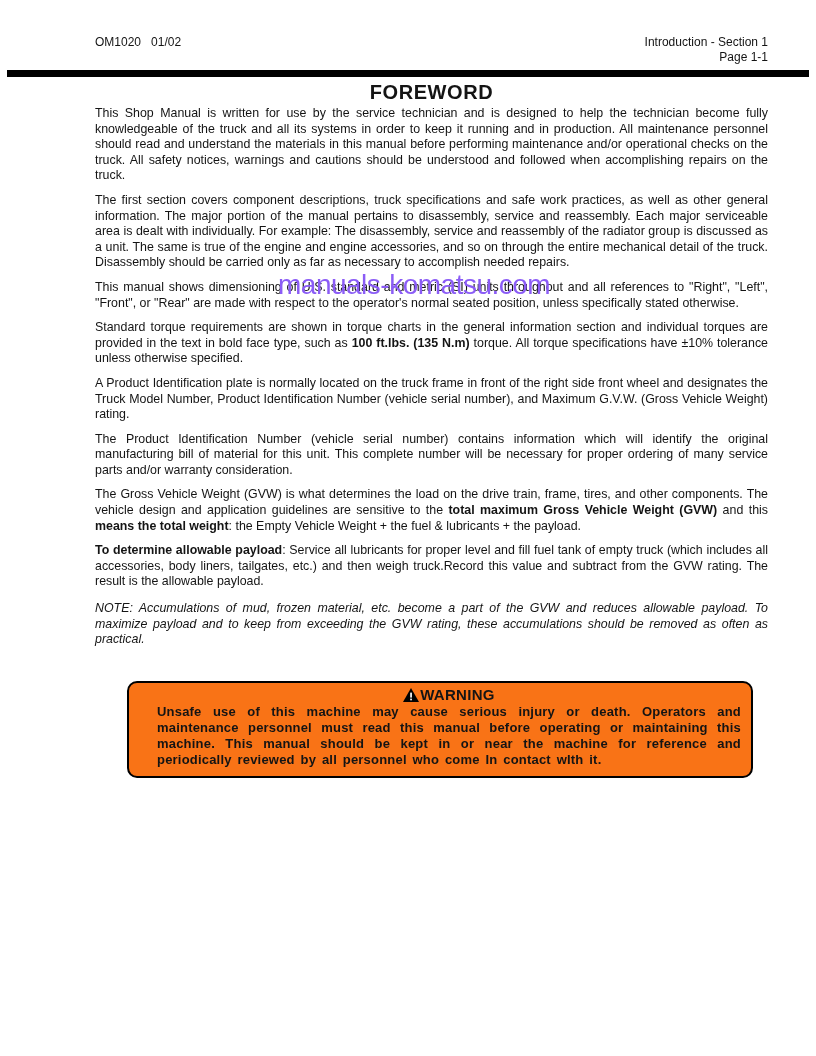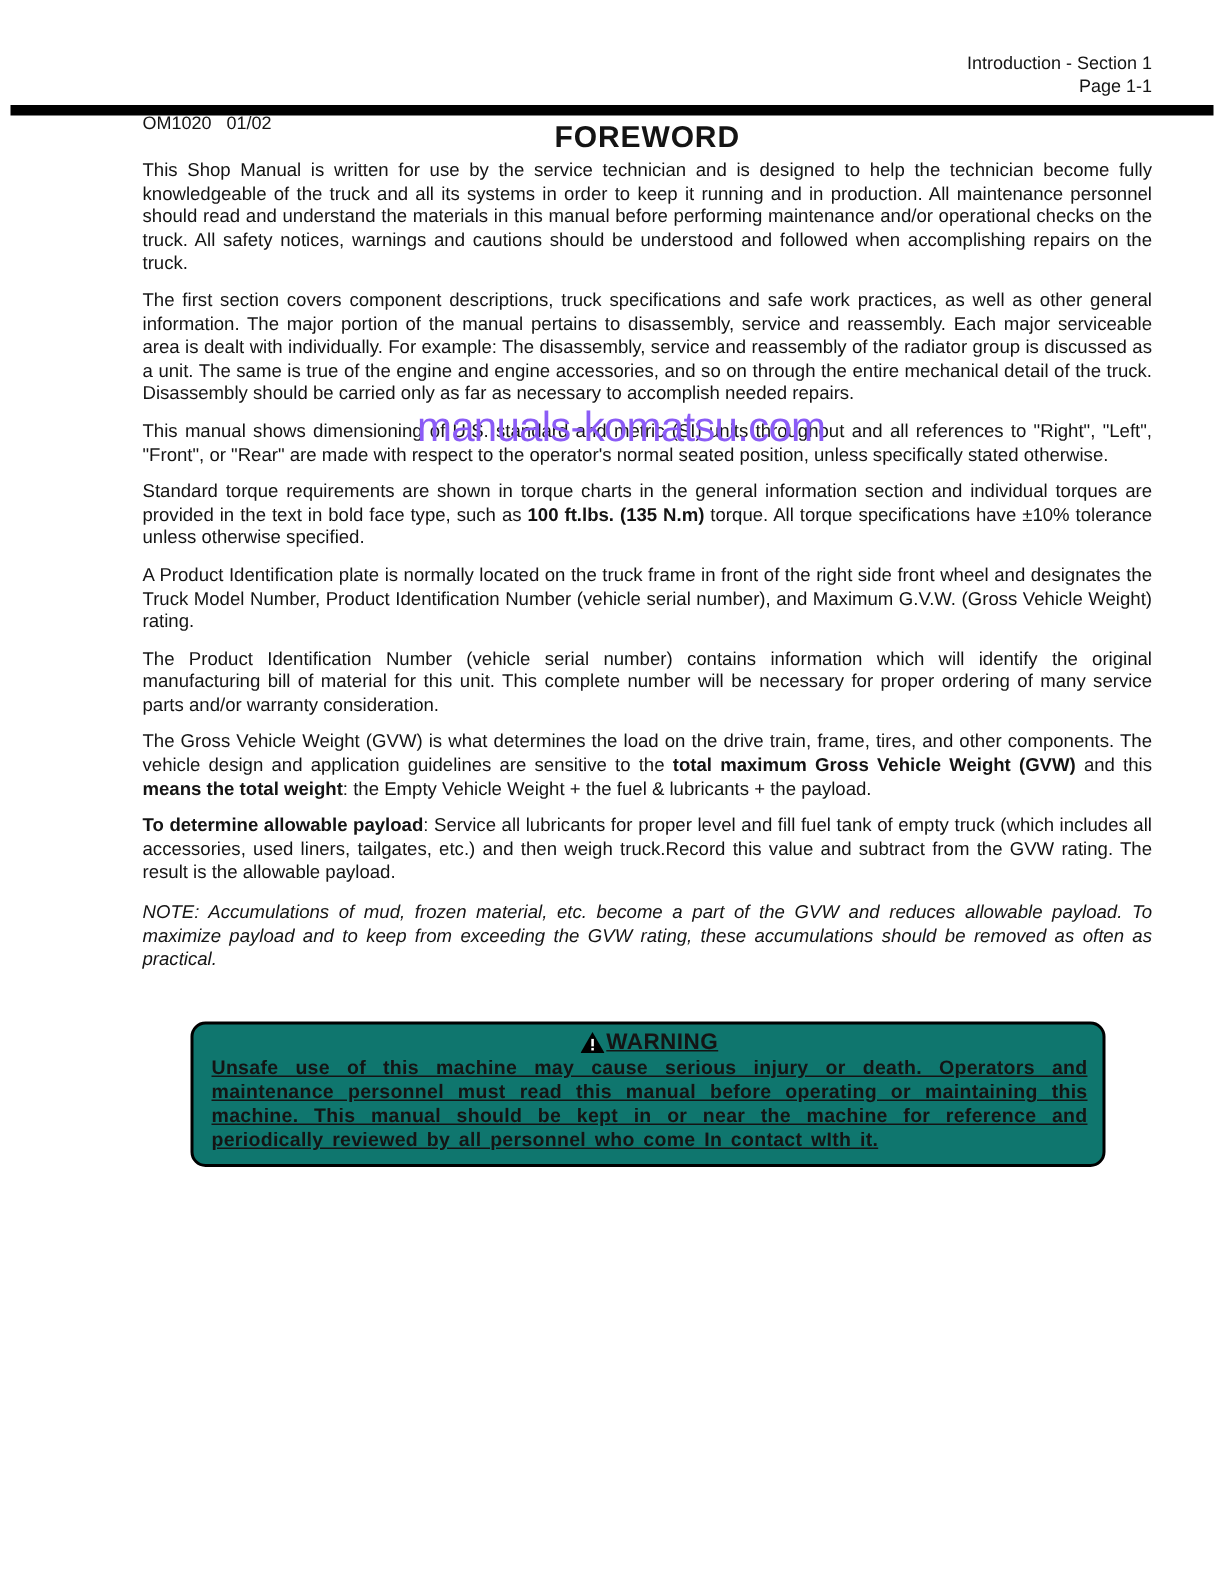--- a/index.html
+++ b/index.html
@@ -16,21 +16,21 @@
     position: absolute;
     top: 35px;
     left: 95px;
     right: 48px;
     display: flex;
     justify-content: space-between;
     align-items: flex-start;
     font-size: 12px;
     line-height: 15px;
   }
-  .header-left { white-space: pre; margin-top: 40px; }
+  .header-left { white-space: pre; }
   .header-right { text-align: right; }
   .rule {
     position: absolute;
     top: 70px;
     left: 7px;
     width: 802px;
     height: 7px;
     background: #000000;
   }
   .doc-title {
@@ -63,23 +63,22 @@
     font-size: 28px;
     letter-spacing: -0.5px;
     color: #8b5cf6;
     white-space: nowrap;
   }
   .warning-box {
     margin: 33px 0 0 32px;
     width: 584px;
     border: 2px solid #000000;
     border-radius: 10px;
-    padding: 3px 10px 8px 12px;
-    background: #0f766e;
-    text-decoration: underline;
+    padding: 3px 10px 8px 28px;
+    background: #f97316;
   }
   .warning-title {
     display: flex;
     justify-content: center;
     align-items: center;
     gap: 1px;
     font-size: 15px;
     font-weight: bold;
     letter-spacing: 0.3px;
     line-height: 18px;
@@ -112,21 +111,21 @@
   <div class="doc-title">FOREWORD</div>
 
   <div class="content">
     <p><span>This Shop Manual is written for use by the service technician and is designed to help the technician become fully knowledgeable of the truck and all its systems in order to keep it running and in production. All maintenance personnel should read and understand the materials in this manual before performing maintenance and/or operational checks on the truck. All safety notices, warnings and cautions should be understood and followed when accomplishing repairs on the truck.</span></p>
     <p><span>The first section covers component descriptions, truck specifications and safe work practices, as well as other general information. The major portion of the manual pertains to disassembly, service and reassembly. Each major serviceable area is dealt with individually. For example: The disassembly, service and reassembly of the radiator group is discussed as a unit. The same is true of the engine and engine accessories, and so on through the entire mechanical detail of the truck. Disassembly should be carried only as far as necessary to accomplish needed repairs.</span></p>
     <p><span>This manual shows dimensioning of U.S. standard and metric (SI) units throughout and all references to "Right", "Left", "Front", or "Rear" are made with respect to the operator's normal seated position, unless specifically stated otherwise.</span></p>
     <p><span>Standard torque requirements are shown in torque charts in the general information section and individual torques are provided in the text in bold face type, such as </span><span class="b">100 ft.lbs. (135 N.m)</span><span> torque. All torque specifications have ±10% tolerance unless otherwise specified.</span></p>
     <p><span>A Product Identification plate is normally located on the truck frame in front of the right side front wheel and designates the Truck Model Number, Product Identification Number (vehicle serial number), and Maximum G.V.W. (Gross Vehicle Weight) rating.</span></p>
     <p><span>The Product Identification Number (vehicle serial number) contains information which will identify the original manufacturing bill of material for this unit. This complete number will be necessary for proper ordering of many service parts and/or warranty consideration.</span></p>
     <p><span>The Gross Vehicle Weight (GVW) is what determines the load on the drive train, frame, tires, and other components. The vehicle design and application guidelines are sensitive to the </span><span class="b">total maximum Gross Vehicle Weight (GVW)</span><span> and this </span><span class="b">means the total weight</span><span>: the Empty Vehicle Weight + the fuel &amp; lubricants + the payload.</span></p>
-    <p><span class="b">To determine allowable payload</span><span>: Service all lubricants for proper level and fill fuel tank of empty truck (which includes all accessories, used liners, tailgates, etc.) and then weigh truck.Record this value and subtract from the GVW rating. The result is the allowable payload.</span></p>
+    <p><span class="b">To determine allowable payload</span><span>: Service all lubricants for proper level and fill fuel tank of empty truck (which includes all accessories, body liners, tailgates, etc.) and then weigh truck.Record this value and subtract from the GVW rating. The result is the allowable payload.</span></p>
     <p class="note-p"><span>NOTE: Accumulations of mud, frozen material, etc. become a part of the GVW and reduces allowable payload. To maximize payload and to keep from exceeding the GVW rating, these accumulations should be removed as often as practical.</span></p>
 
     <div class="warning-box">
       <div class="warning-title">
         <span>
           <svg width="16" height="14" viewBox="0 0 16 14" aria-hidden="true">
             <path d="M8 0 L16 14 L0 14 Z" fill="#000000"></path>
             <rect x="7.2" y="4.6" width="1.7" height="5" fill="#ffffff"></rect>
             <rect x="7.2" y="10.6" width="1.7" height="1.7" fill="#ffffff"></rect>
           </svg>

